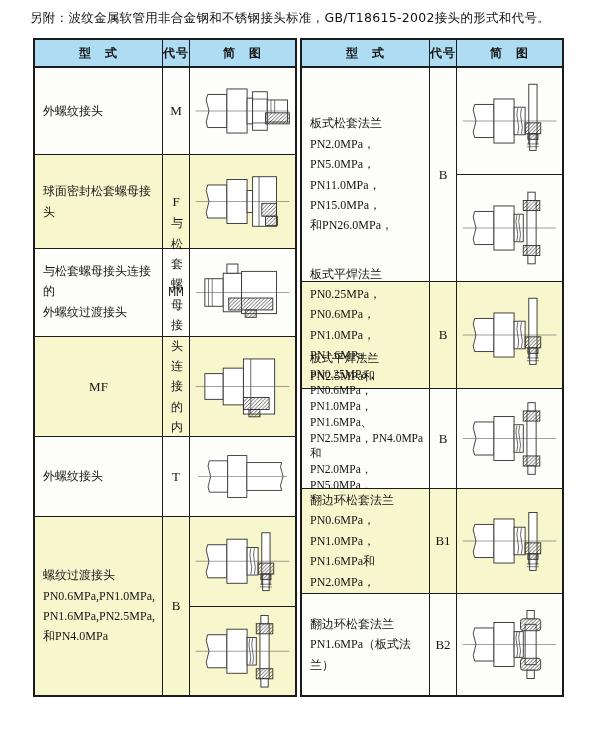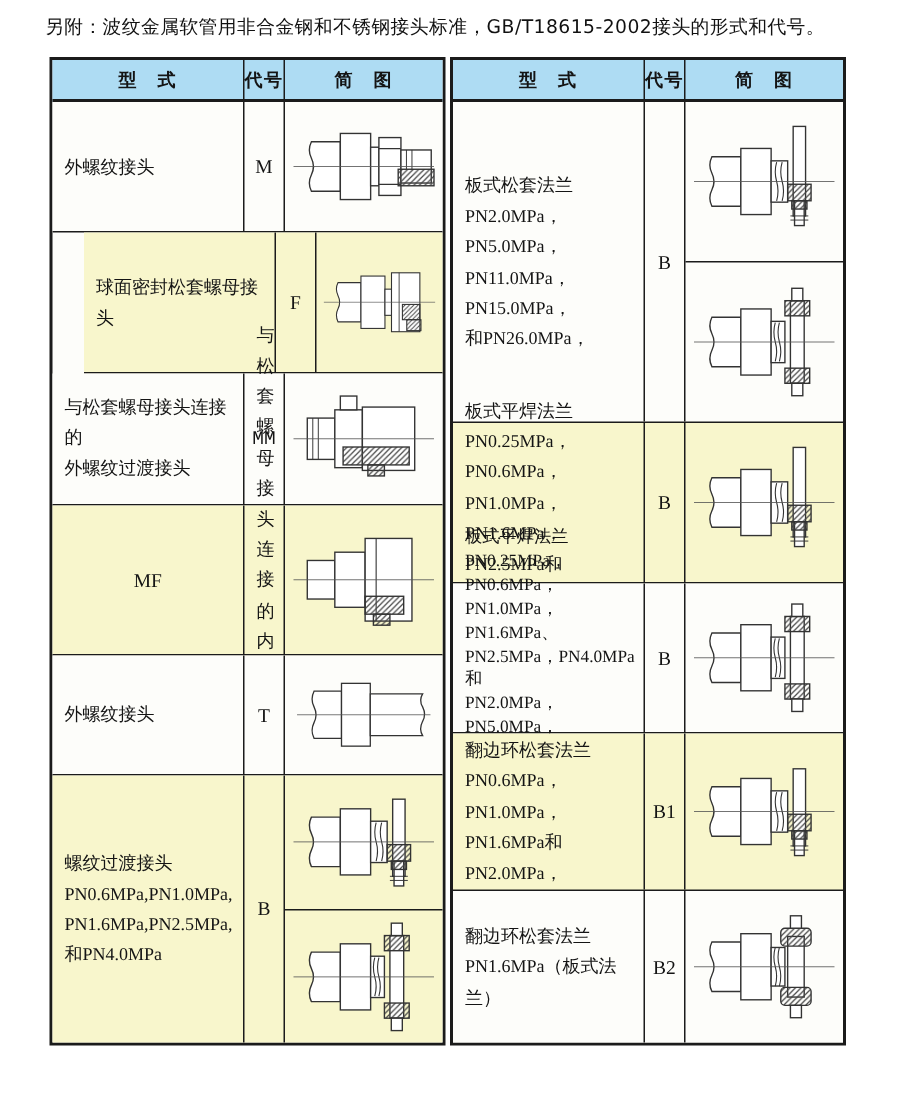--- a/index.html
+++ b/index.html
@@ -64,21 +64,21 @@
               <line x1="66" y1="56" x2="82" y2="56" stroke="#333" stroke-width="0.8"></line>
               <rect x="82" y="31" width="22" height="24" fill="#fff" stroke="#333" stroke-width="1"></rect>
               <rect x="80" y="45" width="26" height="12" rx="0" fill="url(#h0)" stroke="#333" stroke-width="1"></rect>
               <line x1="86" y1="31" x2="86" y2="45" stroke="#333" stroke-width="0.7"></line>
               <line x1="90" y1="31" x2="90" y2="45" stroke="#333" stroke-width="0.7"></line>
               <line x1="4" y1="43" x2="106" y2="43" stroke="#555" stroke-width="0.6"></line>
             </svg>
           </div>
         </div>
       </div>
-      <div class="row hl" style="flex: 0 0 94px; height: 94px; margin-left: 21px;">
+      <div class="row hl" style="flex: 0 0 94px; height: 94px;">
         <div class="cell c-type">球面密封松套螺母接头</div>
         <div class="cell c-code">F</div>
         <div class="cell c-diag">
           <div class="sub">
             <svg class="fit" viewBox="0 0 110 86" preserveAspectRatio="xMidYMid meet">
               <defs>
                 <pattern id="h1" width="4" height="4" patternUnits="userSpaceOnUse">
                   <path d="M0,4 L4,0 M-1,1 L1,-1 M3,5 L5,3" stroke="#444" stroke-width="0.9"></path>
                 </pattern>
               </defs>

